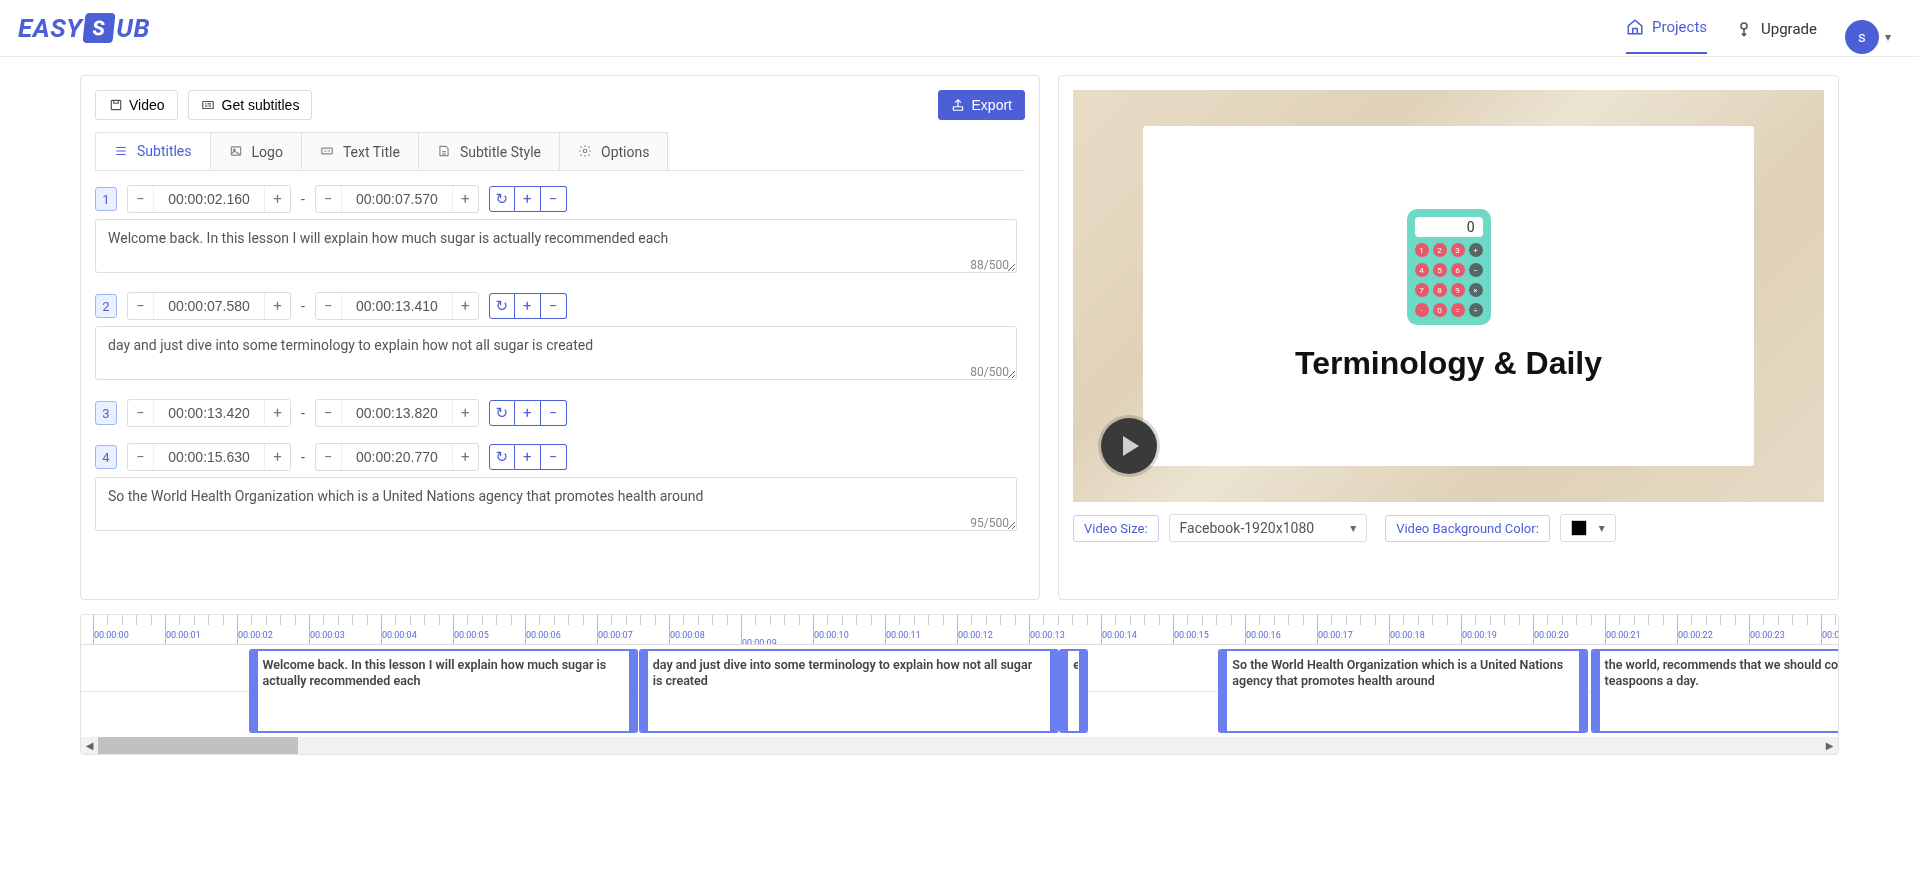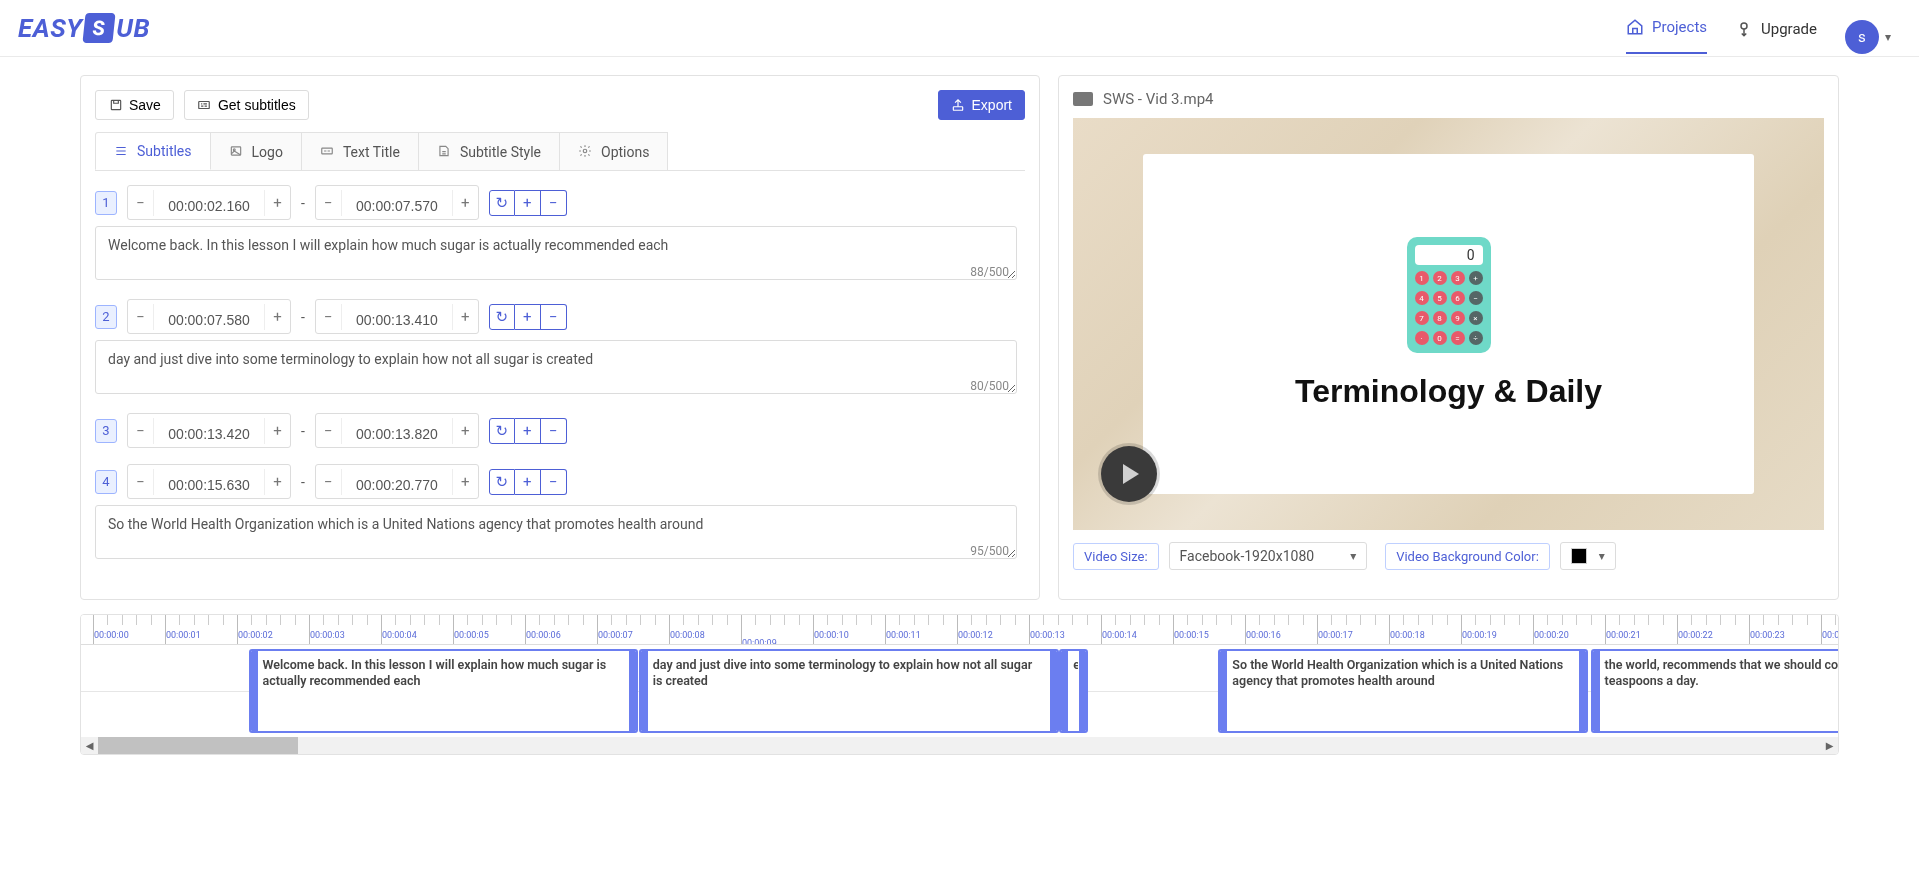--- a/index.html
+++ b/index.html
@@ -72,21 +72,21 @@
 .sub-item { margin-bottom:16px; }
 .sub-head { display:flex; align-items:center; gap:10px; margin-bottom:6px; }
 .idx-badge {
   border:1px solid #9db4ff; background:#eaf0ff; color:#4d5fd6; font-size:13px;
   border-radius:3px; min-width:22px; height:24px; display:flex; align-items:center; justify-content:center; padding:0 4px;
 }
 .time-group { display:flex; align-items:center; border:1px solid #dcdcdc; border-radius:3px; overflow:hidden; }
 .time-group .spin { width:26px; height:26px; display:flex; align-items:center; justify-content:center; color:#777; cursor:pointer; font-size:15px; border-right:1px solid #eee; }
 .time-group .spin.right { border-right:none; border-left:1px solid #eee; }
 .time-group input {
-  border:none; width:110px; text-align:center; font-size:14px; color:#555; height:26px; outline:none;margin-top:7px;
+  border:none; width:110px; text-align:center; font-size:14px; color:#555; height:26px; outline:none;
 }
 .sep { color:#555; }
 
 .mini-btns { display:flex; }
 .mini-btn {
   width:26px; height:26px; border:1px solid #4d5fd6; color:#4d5fd6; display:flex; align-items:center; justify-content:center; font-size:15px; cursor:pointer; background:#fff;
 }
 .mini-btn + .mini-btn { border-left:none; }
 .mini-btn:first-child { border-top-left-radius:3px; border-bottom-left-radius:3px; }
 .mini-btn:last-child { border-top-right-radius:3px; border-bottom-right-radius:3px; }
@@ -213,21 +213,21 @@
     <div class="panel left">
       <div class="left-toolbar">
         <div class="btn-group">
           <button class="btn">
             <span class="ic">
               <svg viewBox="0 0 24 24" width="14" height="14" fill="none" stroke="#555" stroke-width="2">
                   <rect x="4" y="4" width="16" height="16" rx="1"></rect>
                   <path d="M8 4v5h8V4"></path>
                 </svg>
             </span>
-            <span>Save</span>
+            <span>Video</span>
           </button>
           <button class="btn">
             <span class="ic">
               <svg viewBox="0 0 24 24" width="14" height="14" fill="none" stroke="#555" stroke-width="2">
                   <rect x="3" y="6" width="18" height="12" rx="1"></rect>
                   <path d="M7 14h4M13 14h4M7 10h2M11 10h6"></path>
                 </svg>
             </span>
             <span>Get subtitles</span>
           </button>
@@ -385,24 +385,20 @@
     </div>
     <div class="sub-text-wrap">
       <textarea class="sub-textarea" rows="2" style="">So the World Health Organization which is a United Nations agency that promotes health around</textarea>
       <span class="char-count">95/500</span>
     </div>
   </div>
         </div>
     </div>
 
     <div class="panel right">
-      <div class="video-title-row">
-        <span class="ic"></span>
-        <span>SWS - Vid 3.mp4</span>
-      </div>
       <div class="video-preview">
         <div class="video-bg"></div>
         <div class="video-card">
           <div class="calc-icon">
             <div class="calc-screen">0</div>
             <div class="calc-row">
                 <span class="calc-key">1</span>
                 <span class="calc-key">2</span>
                 <span class="calc-key">3</span>
                 <span class="calc-key op">+</span>

